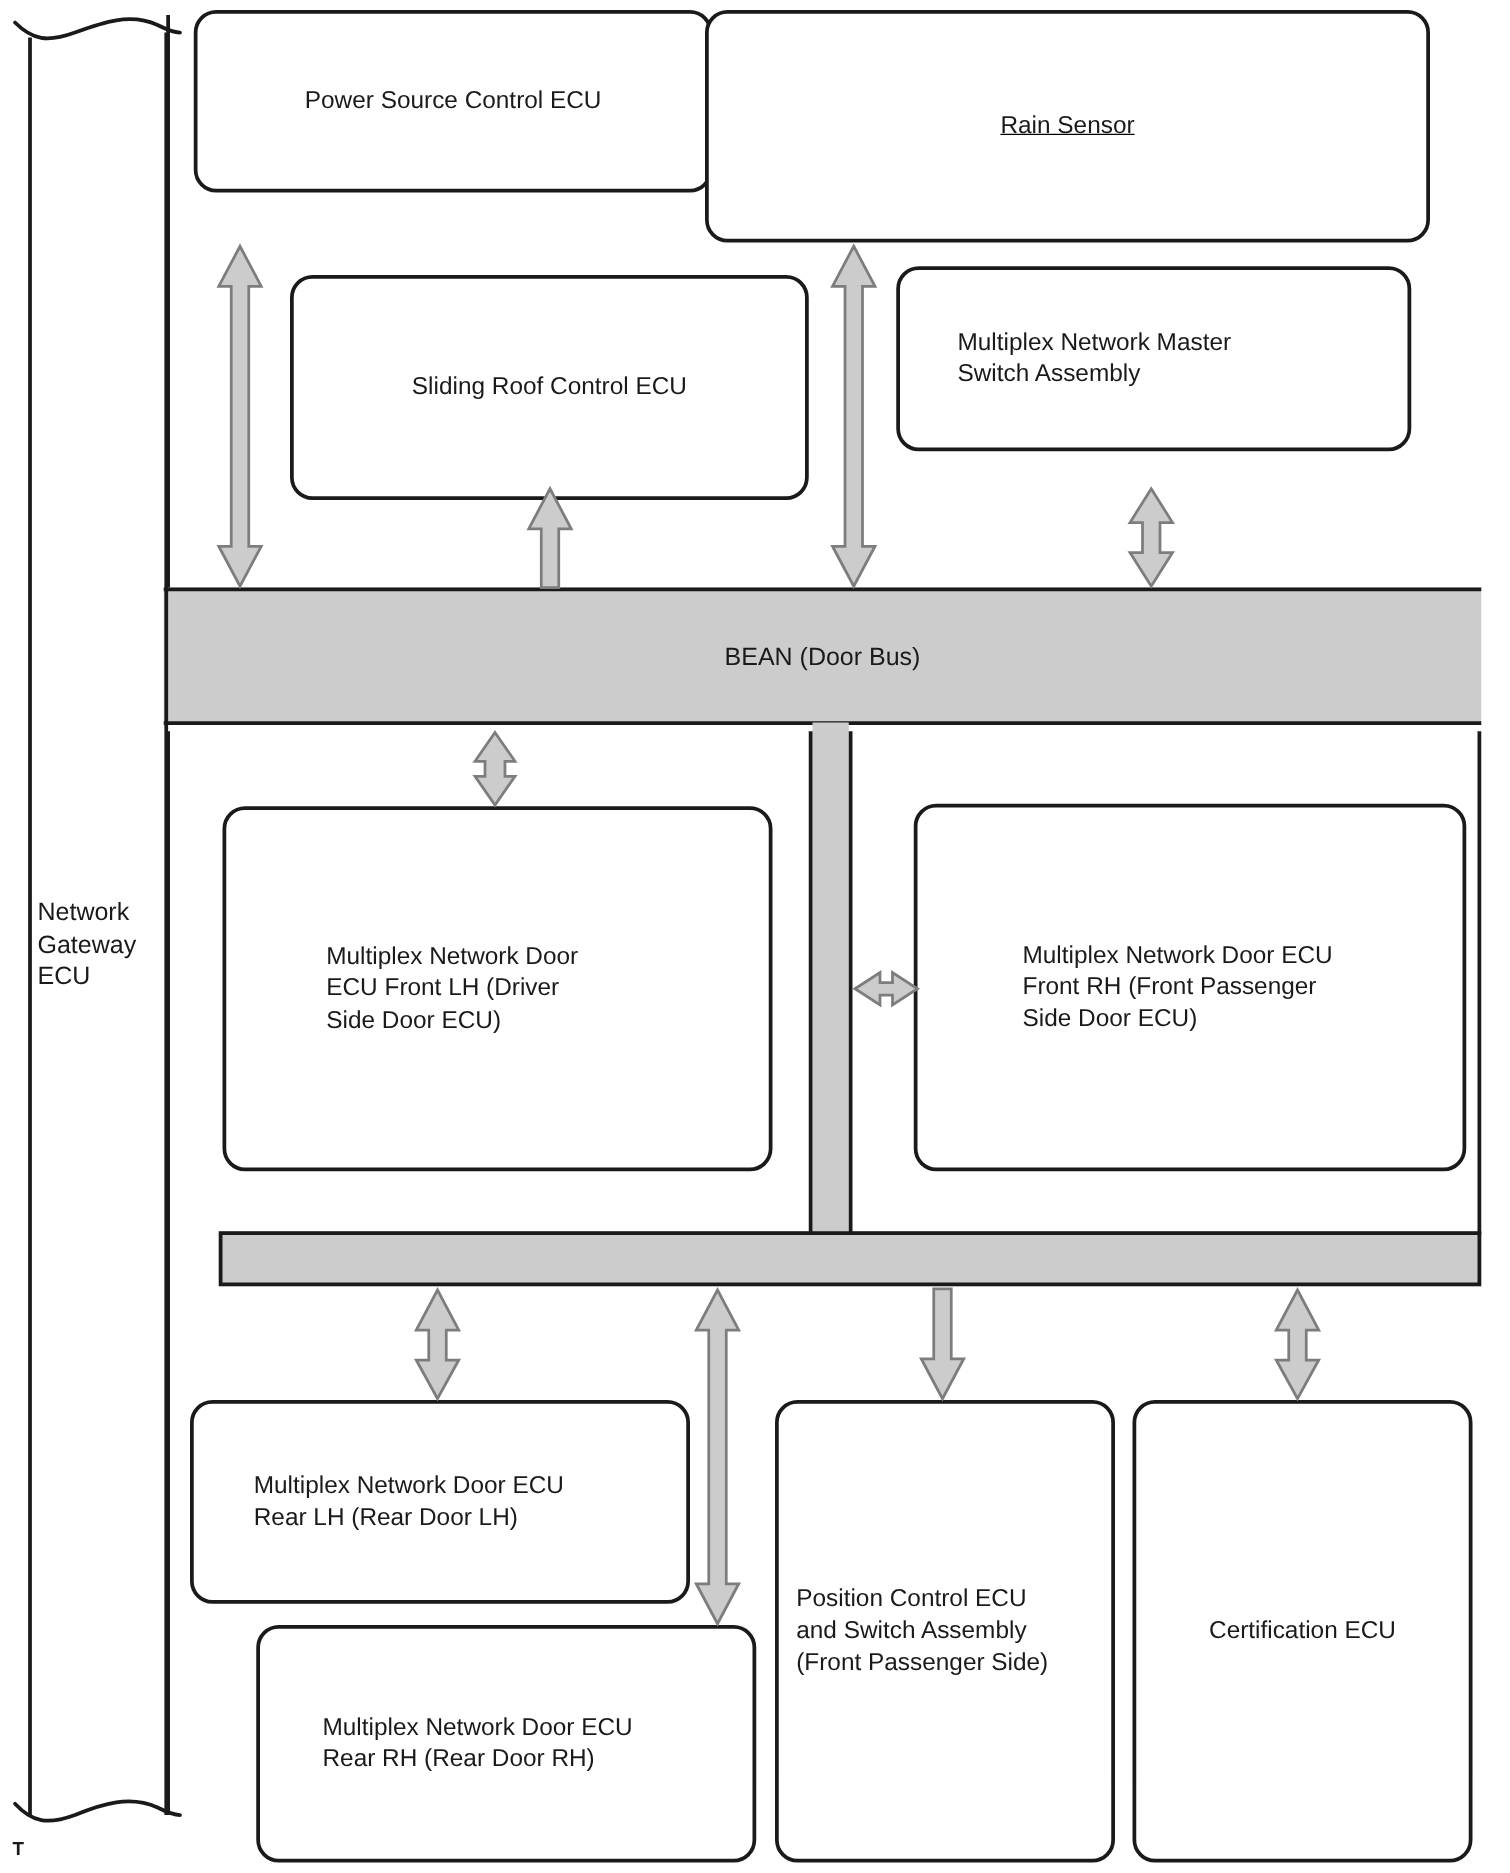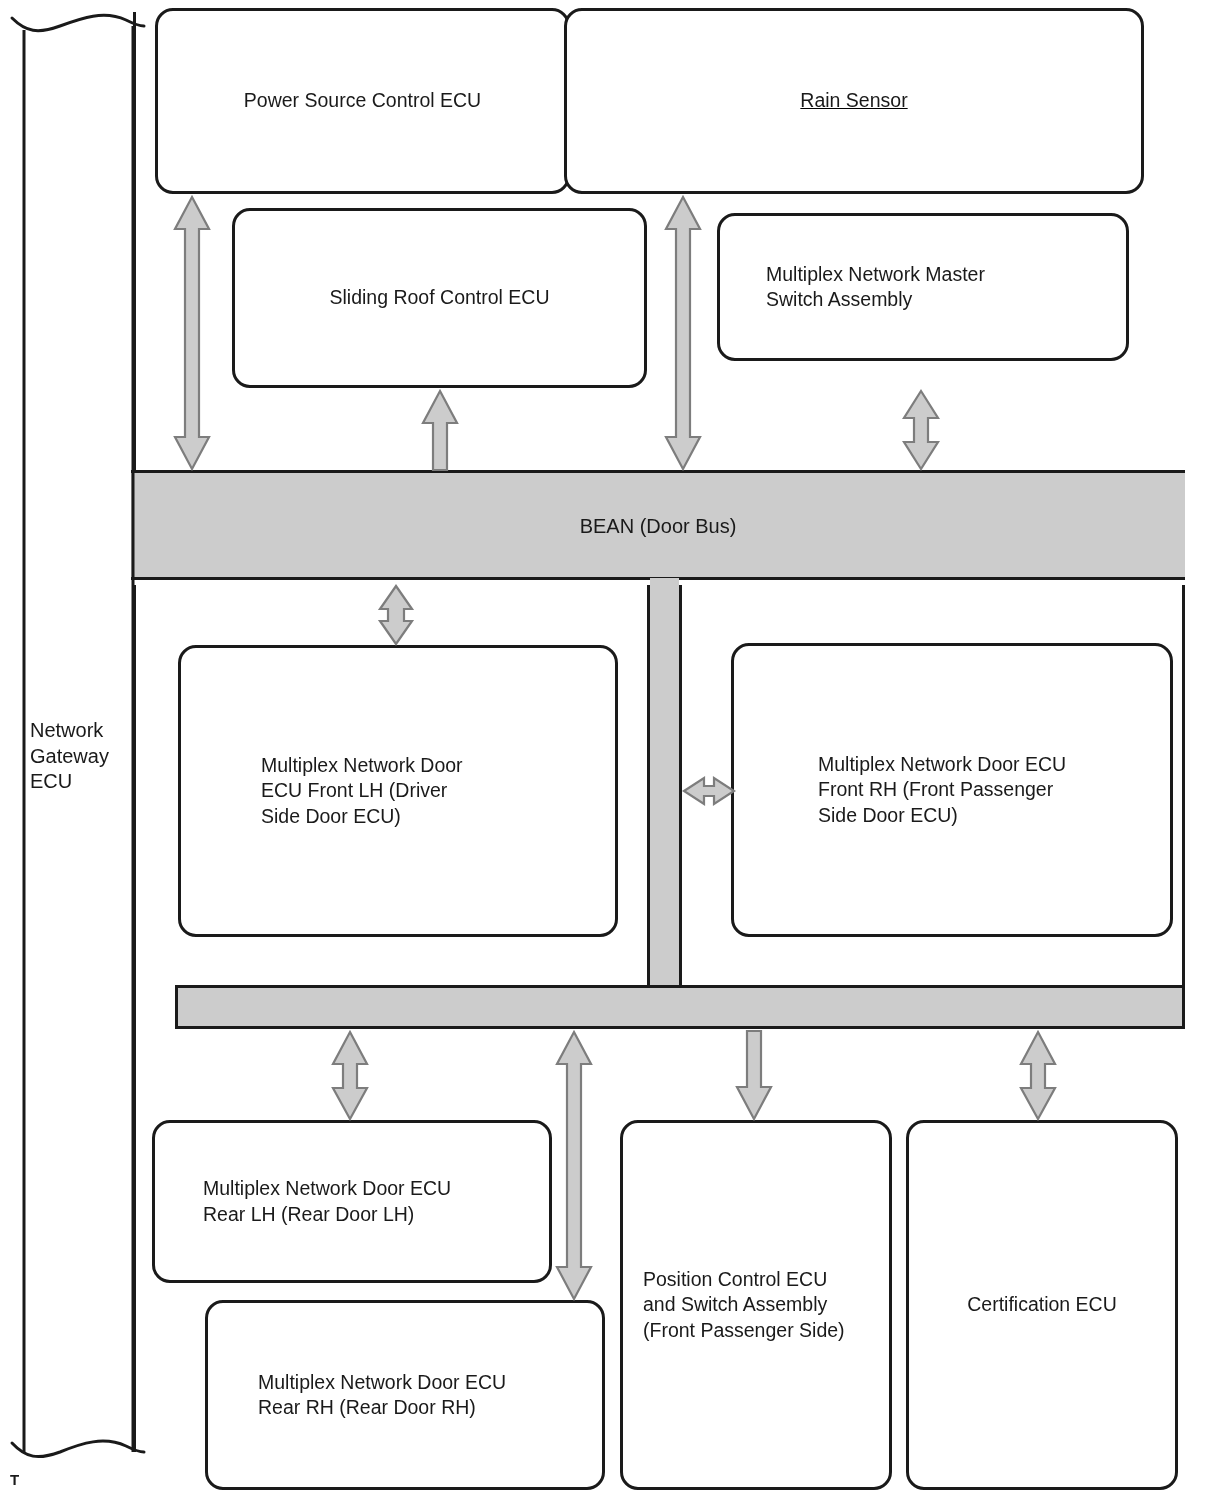--- a/index.html
+++ b/index.html
@@ -130,29 +130,29 @@
   <div class="bracket-label" style="left:30px; top:718px; width:110px;">Network
 Gateway
 ECU</div>
 
   <div class="corner-mark" style="left:10px; top:1471px;">T</div>
 
   <div class="rule-v" style="left:133px; top:12px; height:458px;"></div>
 
   <div class="rule-v" style="left:133px; top:585px; height:867px;"></div>
 
-  <div class="node center" style="left:155px; top:8px; width:415px; height:186px;">
+  <div class="node center" style="left:155px; top:8px; width:415px; height:146px;">
     <span class="label">Power Source Control ECU</span>
   </div>
 
   <div class="node center" style="left:564px; top:8px; width:580px; height:186px;text-decoration:underline;">
     <span class="label">Rain Sensor</span>
   </div>
 
-  <div class="node center" style="left:232px; top:208px; width:415px; height:180px;">
+  <div class="node center" style="left:232px; top:220px; width:415px; height:180px;">
     <span class="label">Sliding Roof Control ECU</span>
   </div>
 
   <div class="node left" style="left:717px; top:213px; width:412px; height:148px;">
     <span class="label">Multiplex Network Master
 Switch Assembly</span>
   </div>
 
   <div class="bus hbar" style="left:131px; top:470px; width:1054px; height:110px;"></div>
   <div class="bus-label" style="left:0px; top:515px; width:1316px; text-align:center;">BEAN (Door Bus)</div>
@@ -181,21 +181,21 @@
     <span class="label" style="text-align:left; padding-left:48px;">Multiplex Network Door ECU
 Rear LH (Rear Door LH)</span>
   </div>
 
   <div class="node center" style="left:205px; top:1300px; width:400px; height:190px;">
     <span class="label" style="text-align:left; padding-left:50px;">Multiplex Network Door ECU
 Rear RH (Rear Door RH)</span>
   </div>
 
   <div class="node center" style="left:620px; top:1120px; width:272px; height:370px;">
-    <span class="label" style="text-align:left; padding-left:4px;margin-left:16px;">Position Control ECU
+    <span class="label" style="text-align:left; padding-left:14px;">Position Control ECU
 and Switch Assembly
 (Front Passenger Side)</span>
   </div>
 
   <div class="node center" style="left:906px; top:1120px; width:272px; height:370px;align-items:center;">
     <span class="label">Certification ECU</span>
   </div>
 
   <svg id="arrow-layer" viewBox="0 0 1208 1498">
 

